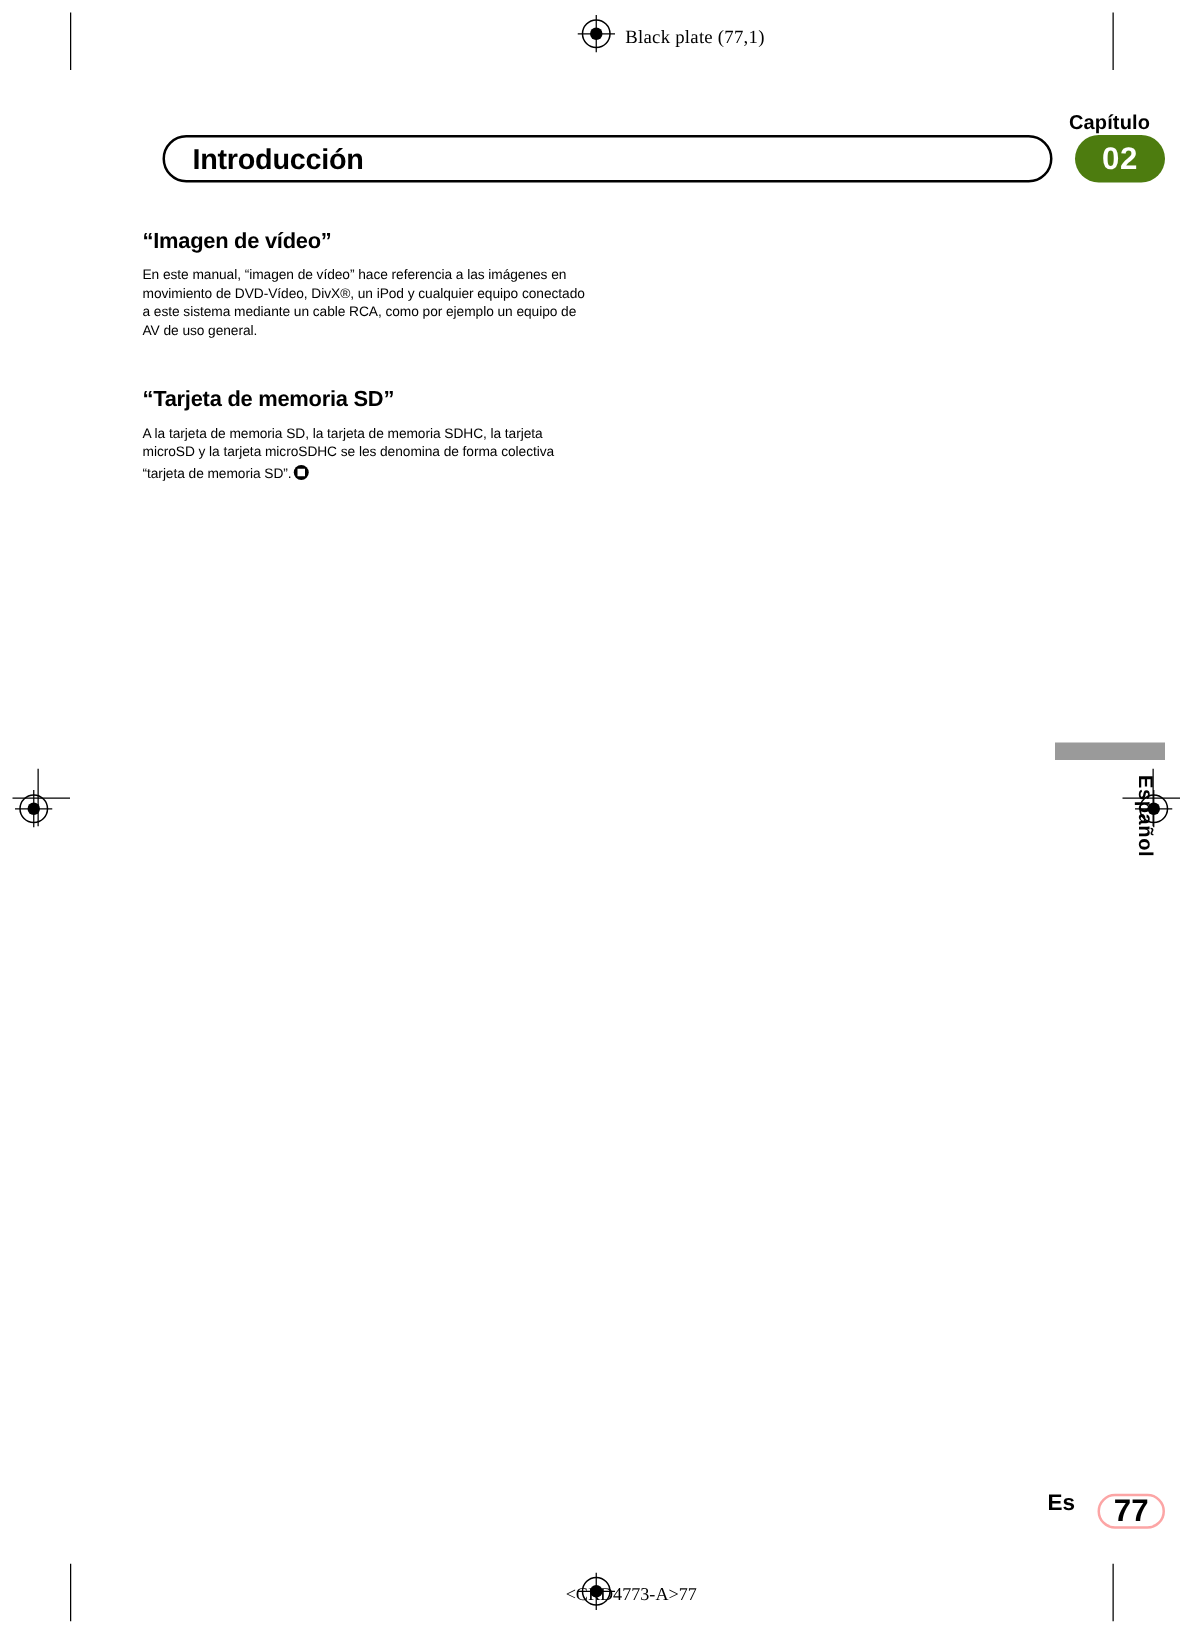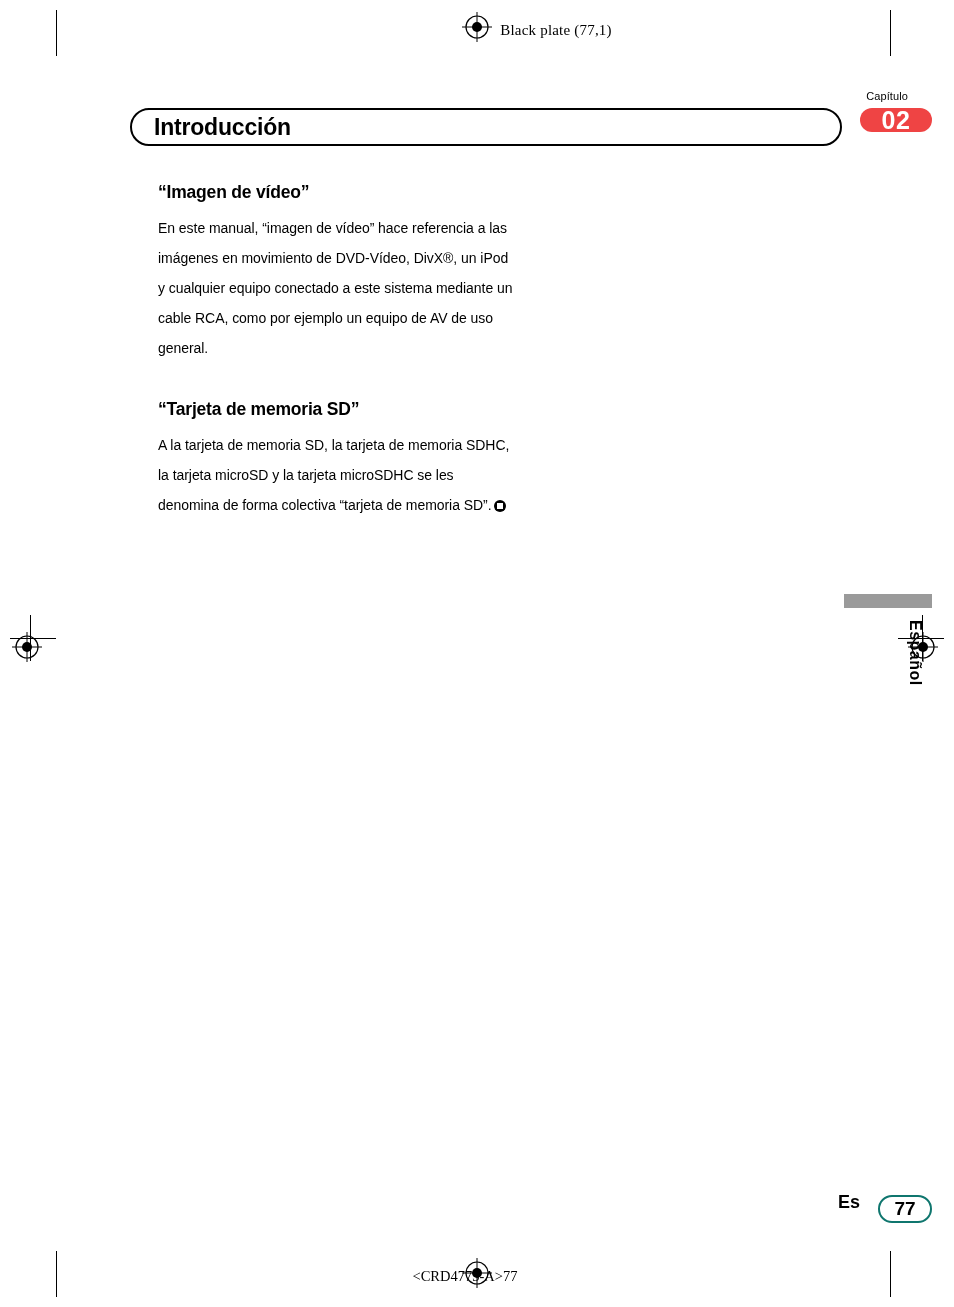--- a/index.html
+++ b/index.html
@@ -44,32 +44,32 @@
     letter-spacing: 0.2px;
     color: #000;
     padding-left: 24px;
   }
   .plate-label span { padding-left: 110px; }
 
   
   .chapter-caption {
     position: absolute;
     top: 90px;
-    right: 46px;
-    font-size: 11px;
-    font-weight: normal;
+    right: 34px;
+    font-size: 16px;
+    font-weight: bold;
     letter-spacing: 0.1px;
   }
   .chapter-badge {
     position: absolute;
     top: 108px;
     right: 22px;
     width: 72px;
-    height: 24px;
-    background: #ef4444;
+    height: 38px;
+    background: #4d7c0f;
     border-radius: 19px;
     color: #ffffff;
     font-size: 25px;
     font-weight: bold;
     display: flex;
     align-items: center;
     justify-content: center;
     letter-spacing: 0.5px;
   }
 
@@ -92,32 +92,31 @@
     font-weight: bold;
     letter-spacing: -0.2px;
   }
 
   
   .content {
     position: absolute;
     left: 114px;
     top: 182px;
     width: 360px;
-    margin-left: 44px;
   }
   h2.section-title {
     font-size: 17.5px;
     font-weight: bold;
     margin: 0 0 10px 0;
     letter-spacing: -0.2px;
   }
   .section + .section { margin-top: 36px; }
   p.body-text {
-    font-size: 14px;
-    line-height: 30px;
+    font-size: 11px;
+    line-height: 15px;
     margin: 0;
     letter-spacing: -0.05px;
   }
   .end-mark {
     display: inline-block;
     width: 12px;
     height: 12px;
     background: #000;
     border-radius: 50%;
     position: relative;
@@ -160,38 +159,39 @@
     bottom: 94px;
     font-size: 18px;
     font-weight: bold;
   }
   .page-number {
     position: absolute;
     right: 22px;
     bottom: 84px;
     width: 54px;
     height: 28px;
-    border: 2px solid #0f766e;
+    border: 2px solid #fca5a5;
     border-radius: 14px;
     box-sizing: border-box;
     display: flex;
     align-items: center;
     justify-content: center;
-    font-size: 19px;
+    font-size: 25px;
     font-weight: bold;
     margin-top: 43px;
   }
   .doc-code {
     position: absolute;
     bottom: 22px;
     left: 0;
     width: 854px;
     text-align: center;
     font-family: "Liberation Serif", serif;
     font-size: 14.5px;
+    padding-left: 40px;
   }
   .doc-code span { padding-left: 76px; }
 </style>
 </head>
 <body>
 
 <div class="page">
 
   <div class="crop-line crop-v" style="left:56px; top:10px;"></div>
   <div class="crop-line crop-v" style="left:890px; top:10px;"></div>

